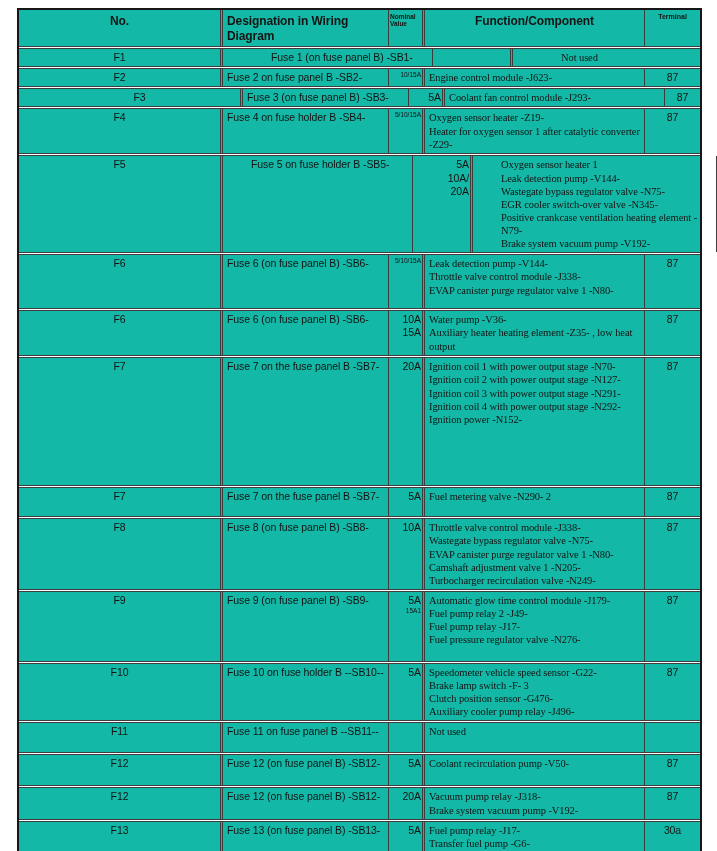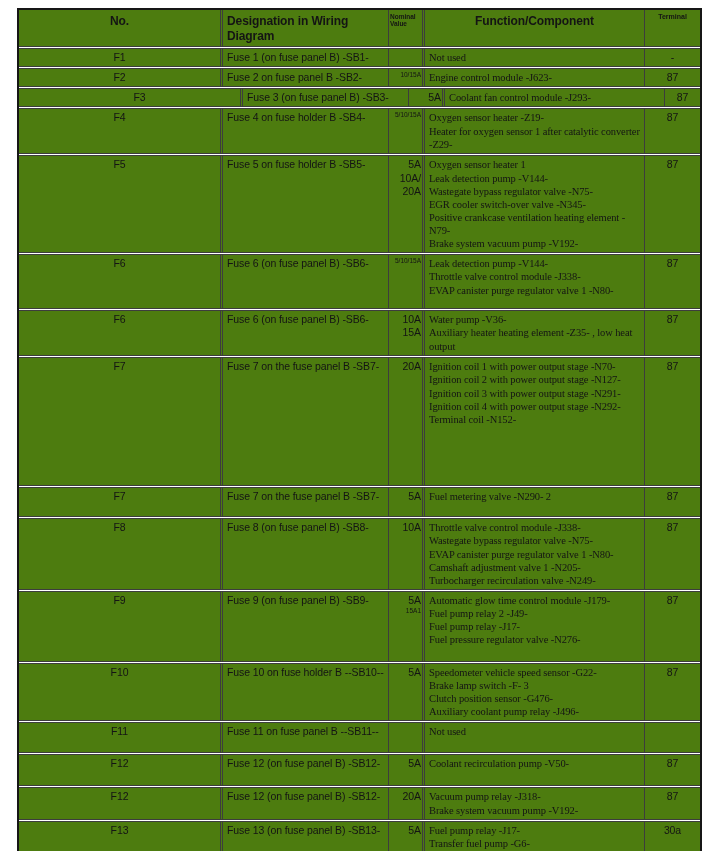--- a/index.html
+++ b/index.html
@@ -14,21 +14,21 @@
     left: 17px; top: 8px;
     width: 685px;
     border: 2px solid #161616;
     background: #fff;
   }
   .row {
     display: grid;
     grid-template-columns: 204px 166px 36px 220px 1fr;
     border-top: 1px solid #3d3d3d;
     border-bottom: 1px solid #3d3d3d;
-    background: #4d7c0f;
+    background: #14b8a6;
   }
   .row.header { border-top: none; min-height: 32px; }
   .rows-host .row { margin-top: 1px; }
   .rows-host .row:last-child { border-bottom: none; }
   .cell {
     padding: 2px 4px;
     font-size: 10.5px;
     line-height: 1.25;
     letter-spacing: -0.1px;
     overflow: hidden;
@@ -42,25 +42,25 @@
   .header .c-no, .header .c-fn { text-align: center; }
   .header .c-nom {
     font-size: 6.5px; line-height: 1.15;
     text-align: left; padding: 3px 1px 0 1px; letter-spacing: 0;
   }
   .header .c-term { font-size: 7px; padding-top: 3px; letter-spacing: 0; }
   .nom-line { display: block; }
   .small-val { font-size: 6.5px; letter-spacing: 0; }
   .fn-line { display: block; font-family: Liberation Serif, serif; }
   
-  .rows-host .row:nth-child(1)  { min-height: 17px; }
+  .rows-host .row:nth-child(1)  { min-height: 17px; gap: 44px; }
   .rows-host .row:nth-child(2)  { min-height: 18px; }
   .rows-host .row:nth-child(3)  { min-height: 18px; padding-left: 20px; }
   .rows-host .row:nth-child(4)  { min-height: 46px; }
-  .rows-host .row:nth-child(5)  { min-height: 95px; }
+  .rows-host .row:nth-child(5)  { min-height: 95px; gap: 24px; }
   .rows-host .row:nth-child(6)  { min-height: 55px; }
   .rows-host .row:nth-child(7)  { min-height: 46px; }
   .rows-host .row:nth-child(8)  { min-height: 129px; }
   .rows-host .row:nth-child(9)  { min-height: 30px; }
   .rows-host .row:nth-child(10) { min-height: 64px; }
   .rows-host .row:nth-child(11) { min-height: 71px; }
   .rows-host .row:nth-child(12) { min-height: 49px; }
   .rows-host .row:nth-child(13) { min-height: 31px; }
   .rows-host .row:nth-child(14) { min-height: 32px; }
   .rows-host .row:nth-child(15) { min-height: 32px; }
@@ -179,21 +179,21 @@
     <div class="cell c-no">F7</div>
     <div class="cell c-des">Fuse 7 on the fuse panel B -SB7-</div>
     <div class="cell c-nom">
           <span class="nom-line">20A</span>
         </div>
     <div class="cell c-fn">
           <span class="fn-line">Ignition coil 1 with power output stage -N70-</span>
           <span class="fn-line">Ignition coil 2 with power output stage -N127-</span>
           <span class="fn-line">Ignition coil 3 with power output stage -N291-</span>
           <span class="fn-line">Ignition coil 4 with power output stage -N292-</span>
-          <span class="fn-line">Terminal coil -N152-</span>
+          <span class="fn-line">Ignition power -N152-</span>
         </div>
     <div class="cell c-term">87</div>
   </div>
 
   <div class="row">
     <div class="cell c-no">F7</div>
     <div class="cell c-des">Fuse 7 on the fuse panel B -SB7-</div>
     <div class="cell c-nom">
           <span class="nom-line">5A</span>
         </div>
@@ -238,21 +238,21 @@
   <div class="row">
     <div class="cell c-no">F10</div>
     <div class="cell c-des">Fuse 10 on fuse holder B --SB10--</div>
     <div class="cell c-nom">
           <span class="nom-line">5A</span>
         </div>
     <div class="cell c-fn">
           <span class="fn-line">Speedometer vehicle speed sensor -G22-</span>
           <span class="fn-line">Brake lamp switch -F- 3</span>
           <span class="fn-line">Clutch position sensor -G476-</span>
-          <span class="fn-line">Auxiliary coolant pump relay -J496-</span>
+          <span class="fn-line">Auxiliary cooler pump relay -J496-</span>
         </div>
     <div class="cell c-term">87</div>
   </div>
 
   <div class="row">
     <div class="cell c-no">F11</div>
     <div class="cell c-des">Fuse 11 on fuse panel B --SB11--</div>
     <div class="cell c-nom"></div>
     <div class="cell c-fn">
           <span class="fn-line">Not used</span>

